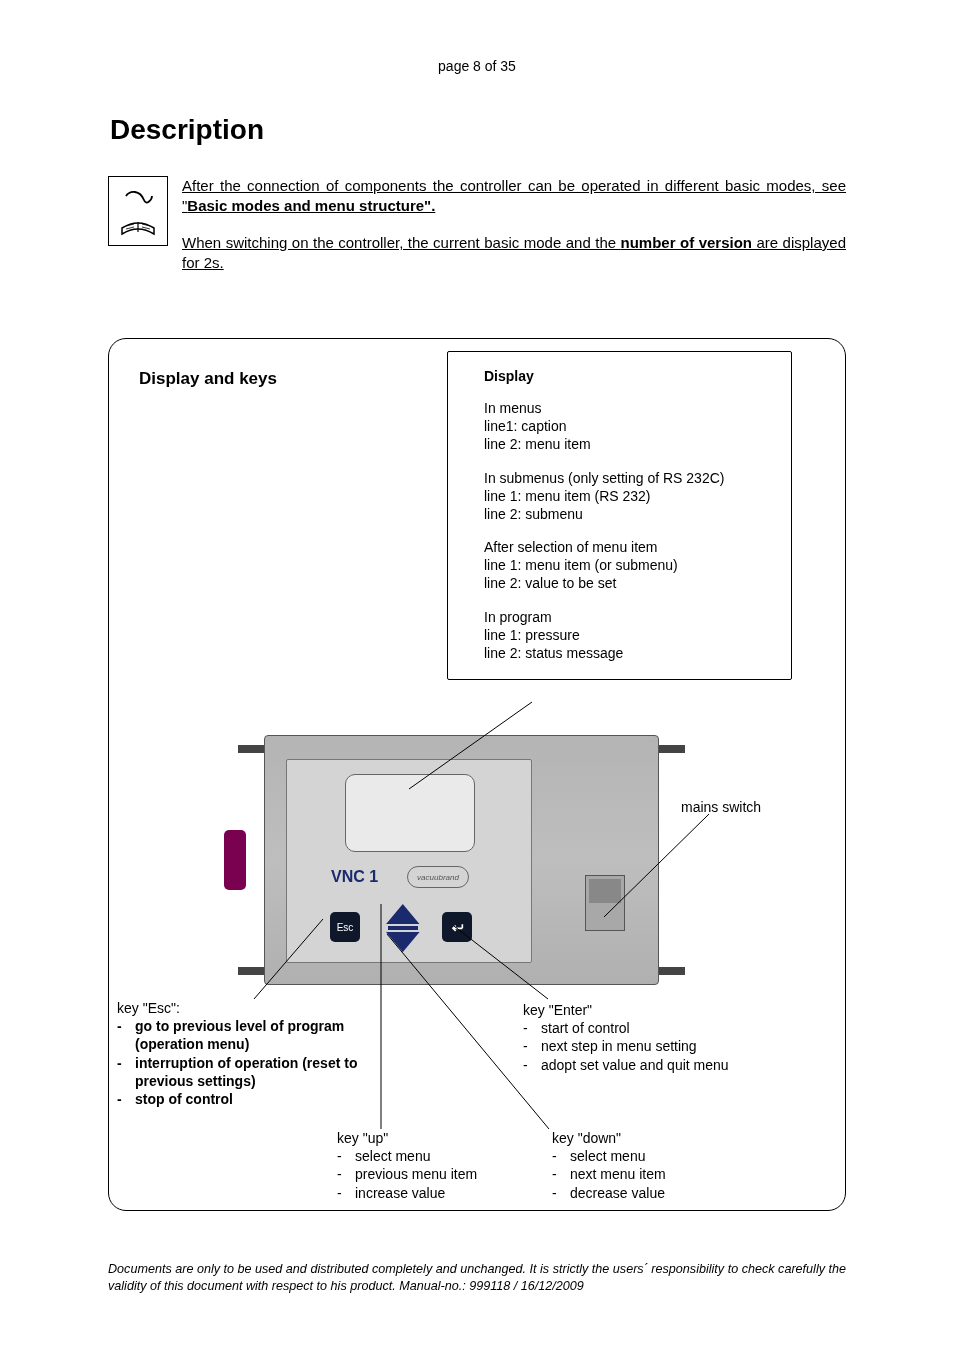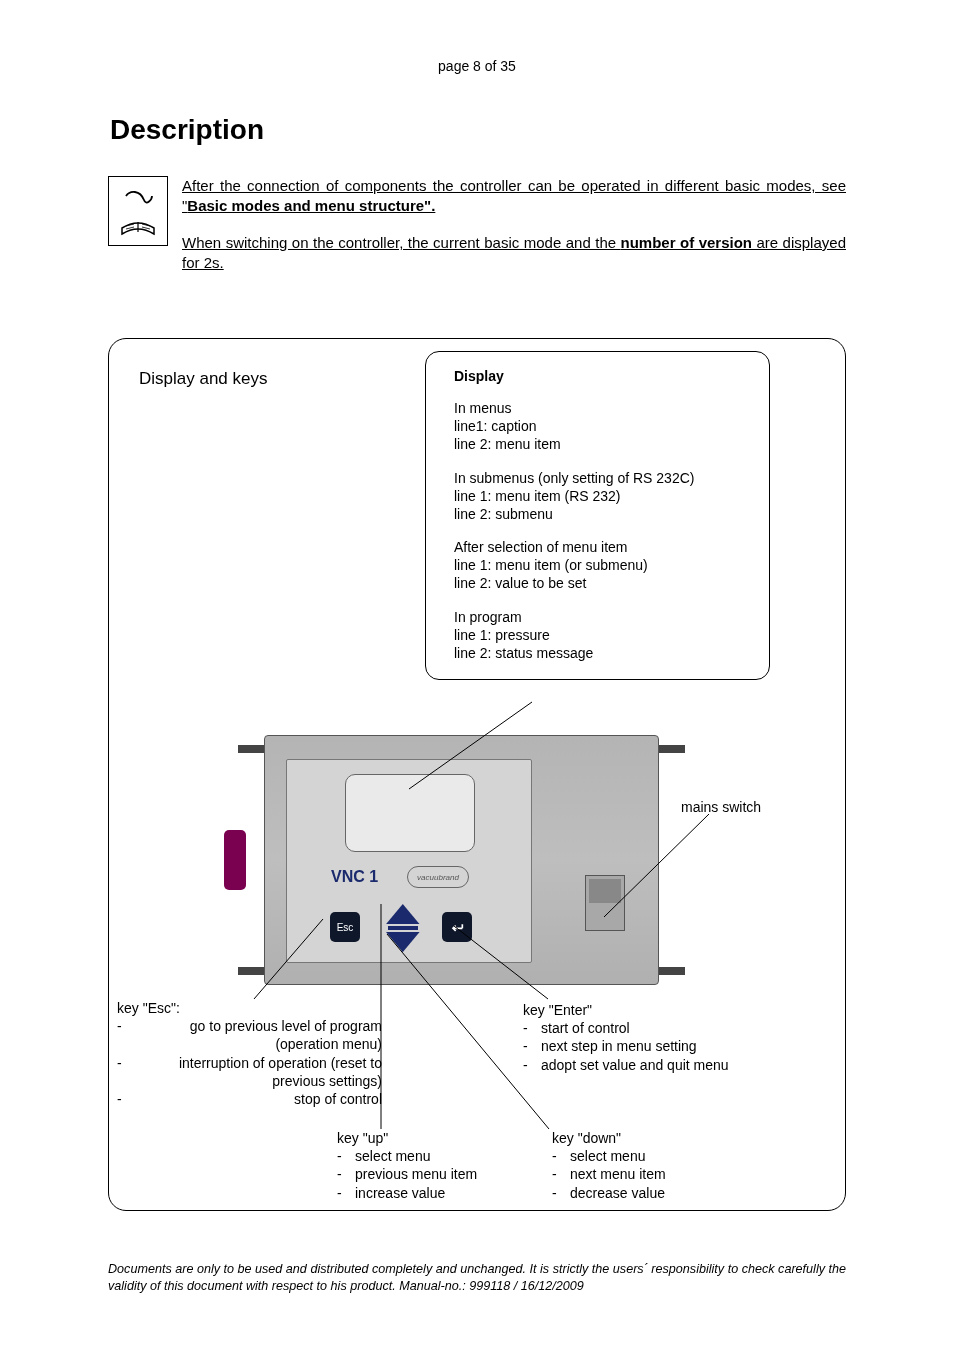--- a/index.html
+++ b/index.html
@@ -46,30 +46,30 @@
   .diagram-frame {
     position: relative;
     margin: 48px 108px 0 108px;
     border: 1.5px solid #000;
     border-radius: 18px;
     height: 873px;
   }
   .disp-keys-title {
     position: absolute;
     top: 30px; left: 30px;
-    font-weight: normal;
+    font-weight: bold;
     font-size: 17px;
   }
   .display-box {
     position: absolute;
-    top: 12px; left: 316px;
+    top: 12px; left: 338px;
     width: 345px;
     border: 1.3px solid #000;
-    border-radius: 14px;
-    padding: 16px 28px;
+    border-radius: 2px;
+    padding: 16px 36px;
     font-size: 14px;
     background: #fff;
   }
   .display-box .db-title { font-weight: bold; margin-bottom: 16px; }
   .display-box .grp { margin-bottom: 16px; line-height: 1.28; }
 
   .device {
     position: absolute;
     top: 396px; left: 155px;
     width: 395px; height: 250px;
@@ -165,21 +165,21 @@
     position: absolute;
     font-size: 14px;
     line-height: 1.3;
   }
   .callout ul { list-style: none; padding-left: 18px; }
   .callout ul li { position: relative; text-indent: 0; }
   .callout ul li::before { content: "-"; position: absolute; left: -18px; }
 
   .callout.mains { top: 459px; left: 572px; }
   .callout.esc { top: 660px; left: 8px; width: 265px; text-align: justify;}
-  .callout.esc ul li { text-align: right; }
+  .callout.esc ul li { text-align: left; font-weight: bold; }
   .callout.enter { top: 662px; left: 414px; width: 250px;}
   .callout.up { top: 790px; left: 228px; width: 190px;}
   .callout.down { top: 790px; left: 443px; width: 200px;}
 
   .footer {
     position: absolute;
     bottom: 56px;
     left: 108px; right: 108px;
     font-style: italic;
     font-size: 12.6px;

